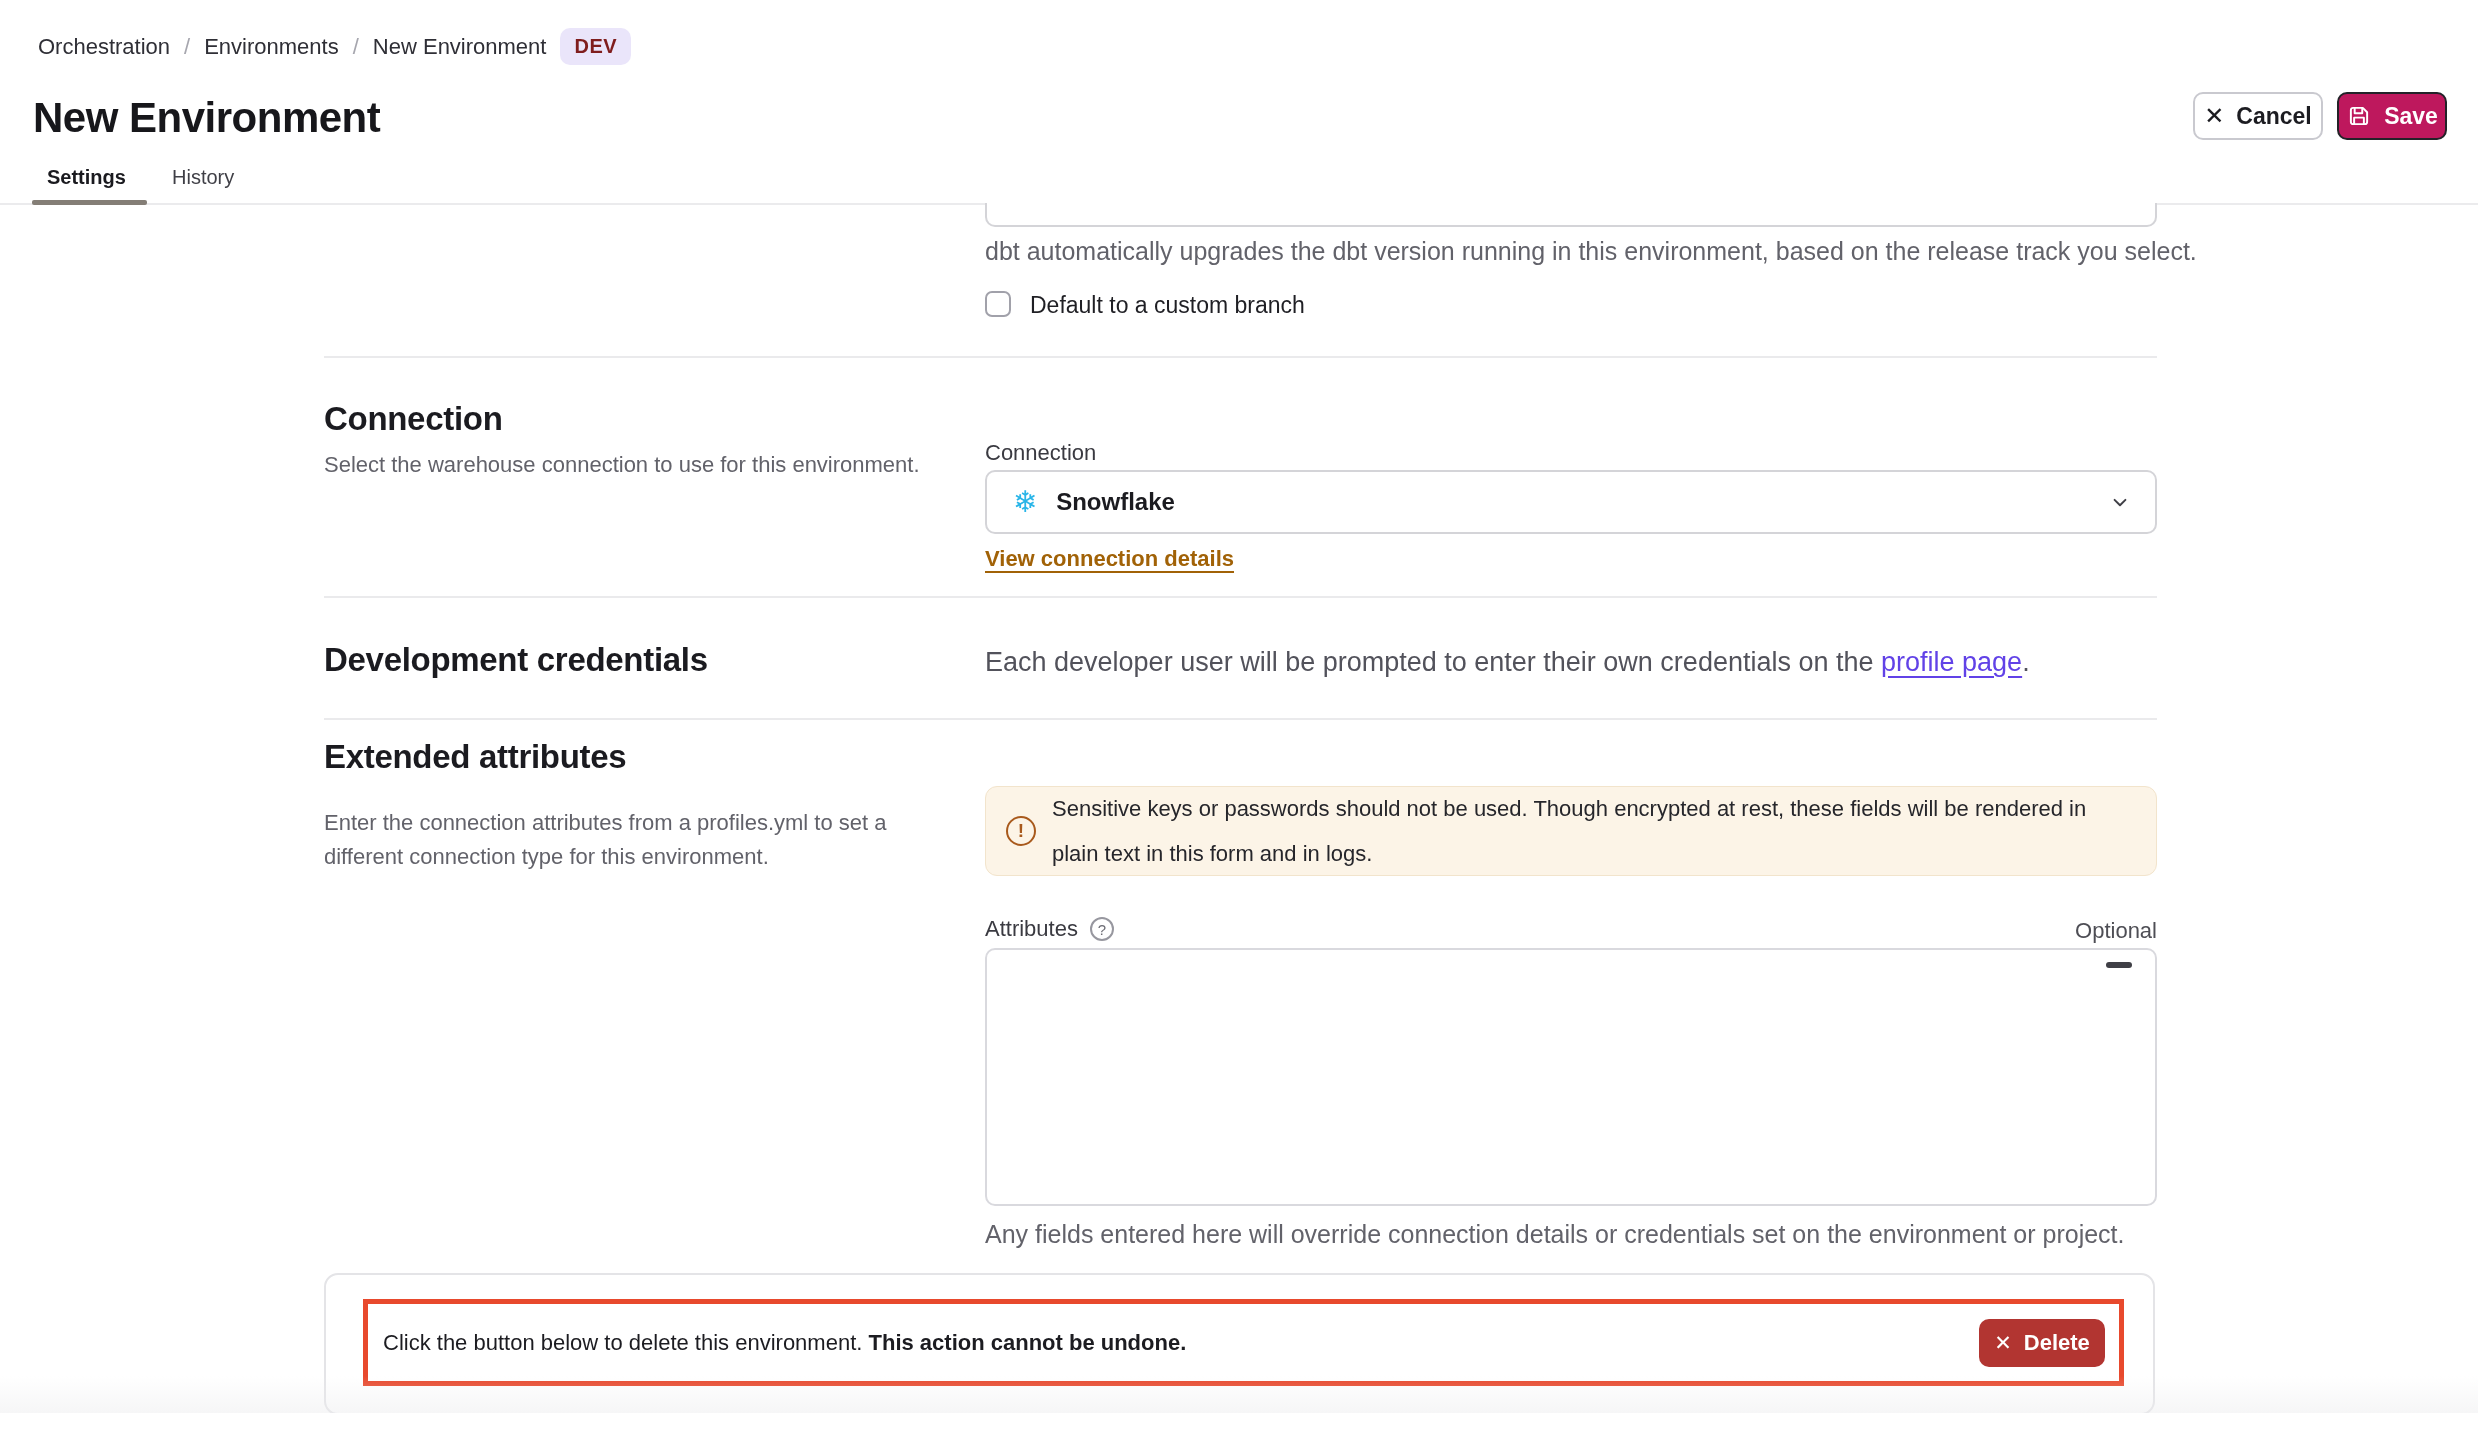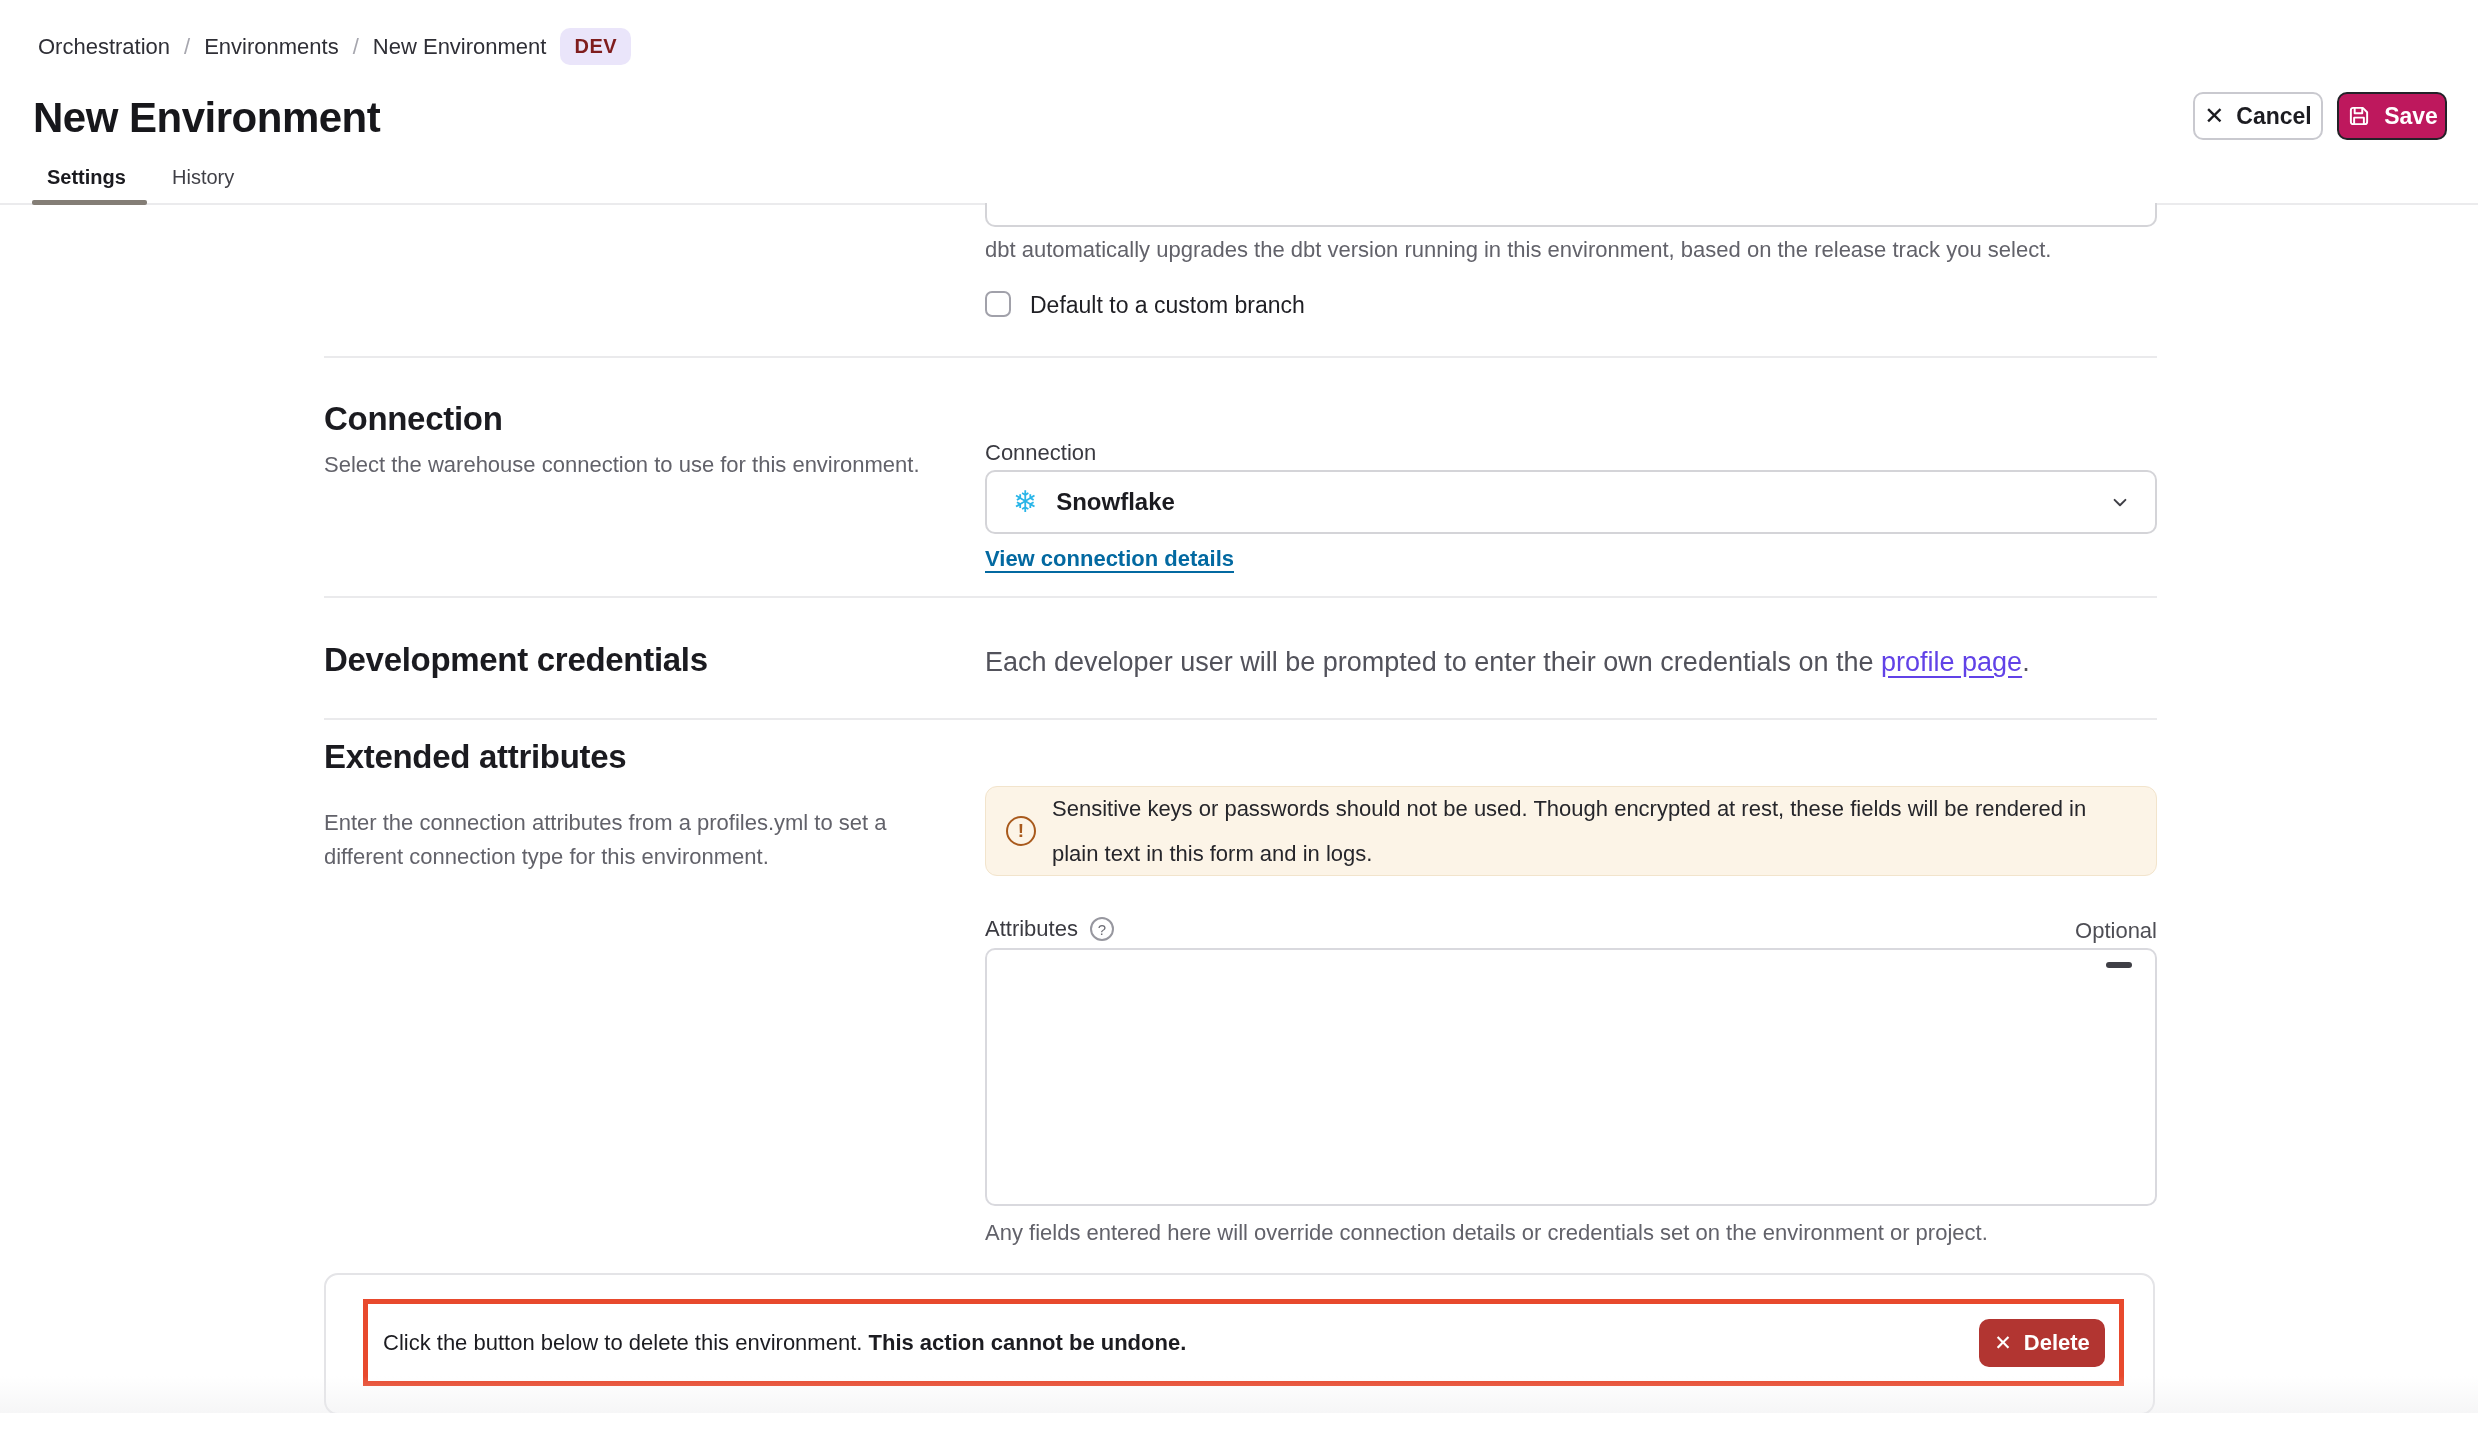--- a/index.html
+++ b/index.html
@@ -24,33 +24,33 @@
   .tab{top:166px;font-size:20px;color:#3F3F46;cursor:pointer;}
   .tab-settings{left:47px;font-weight:700;color:#1A1A1F;}
   .tab-history{left:172px;font-weight:400;}
   .tab-underline{left:32px;top:200px;width:115px;height:5px;background:#847E76;border-radius:2px;}
 
   
   .divider{left:324px;width:1833px;height:2px;background:#EAEAEC;}
   .section-h{left:324px;font-size:33px;font-weight:700;color:#1B1B20;letter-spacing:-.3px;}
   .section-desc{left:324px;font-size:22px;color:#62626A;line-height:34px;}
   .field-label{font-size:22px;font-weight:500;color:#3A3A41;}
-  .helper{font-size:22px;color:#62626A;}
+  .helper{font-size:25px;color:#62626A;}
 
   .input-sliver{left:985px;top:203px;width:1172px;height:24px;border:2px solid #D4D4D8;border-top:none;border-radius:0 0 10px 10px;box-sizing:border-box;background:#fff;}
 
   .checkbox{left:985px;top:291px;width:26px;height:26px;border:2px solid #A1A1AA;border-radius:7px;background:#fff;cursor:pointer;box-sizing:border-box;}
   .checkbox-label{left:1030px;top:292px;font-size:23px;font-weight:500;color:#1F1F24;}
 
   .select{left:985px;top:470px;width:1172px;height:64px;border:2px solid #D4D4D8;border-radius:10px;box-sizing:border-box;background:#fff;display:flex;align-items:center;cursor:pointer;}
   .snowflake{margin-left:26px;font-family:"DejaVu Sans",sans-serif;font-size:30px;color:#29B5E8;line-height:1;}
   .select-text{margin-left:18px;font-size:24px;font-weight:600;color:#1B1B20;}
   .select-chevron{margin-left:auto;margin-right:22px;display:flex;}
 
-  .link-strong{font-size:22px;font-weight:700;color:#0369a1;text-decoration:underline;text-underline-offset:5px;cursor:pointer;}
+  .link-strong{font-size:22px;font-weight:700;color:#a16207;text-decoration:underline;text-underline-offset:5px;cursor:pointer;}
   .link-purple{color:#6142E7;text-decoration:underline;text-underline-offset:5px;cursor:pointer;font-weight:500;}
 
   .devcred-text{left:985px;top:647px;font-size:27px;color:#52525B;}
 
   .warnbox{left:985px;top:786px;width:1172px;height:90px;background:#FCF4E7;border:1px solid #F2E4CC;border-radius:12px;box-sizing:border-box;display:flex;align-items:center;}
   .warn-icon{margin-left:20px;flex:0 0 30px;width:30px;height:30px;border:2.5px solid #A8591C;border-radius:50%;color:#A8591C;font-size:19px;font-weight:700;display:flex;align-items:center;justify-content:center;box-sizing:border-box;}
   .warn-text{margin-left:16px;width:1080px;font-size:22px;line-height:45px;color:#26262B;}
 
   .attr-row-label{left:985px;top:916px;display:flex;align-items:center;gap:12px;}
   .help-icon{width:24px;height:24px;border:2px solid #97979F;border-radius:50%;color:#6C6C74;font-size:15px;display:flex;align-items:center;justify-content:center;box-sizing:border-box;cursor:pointer;}

